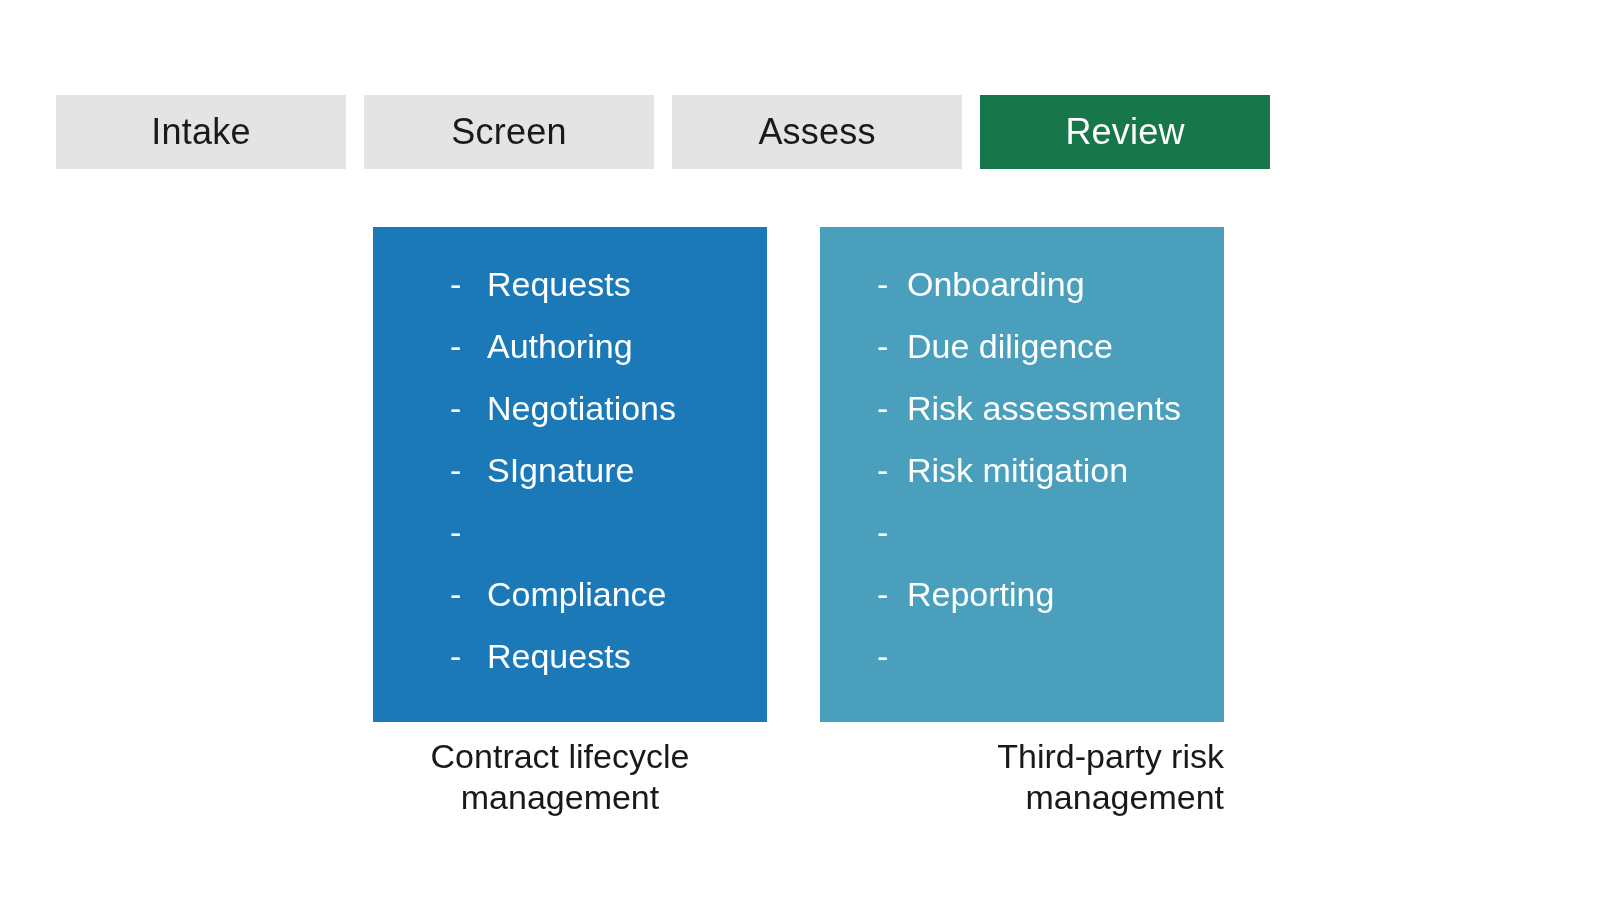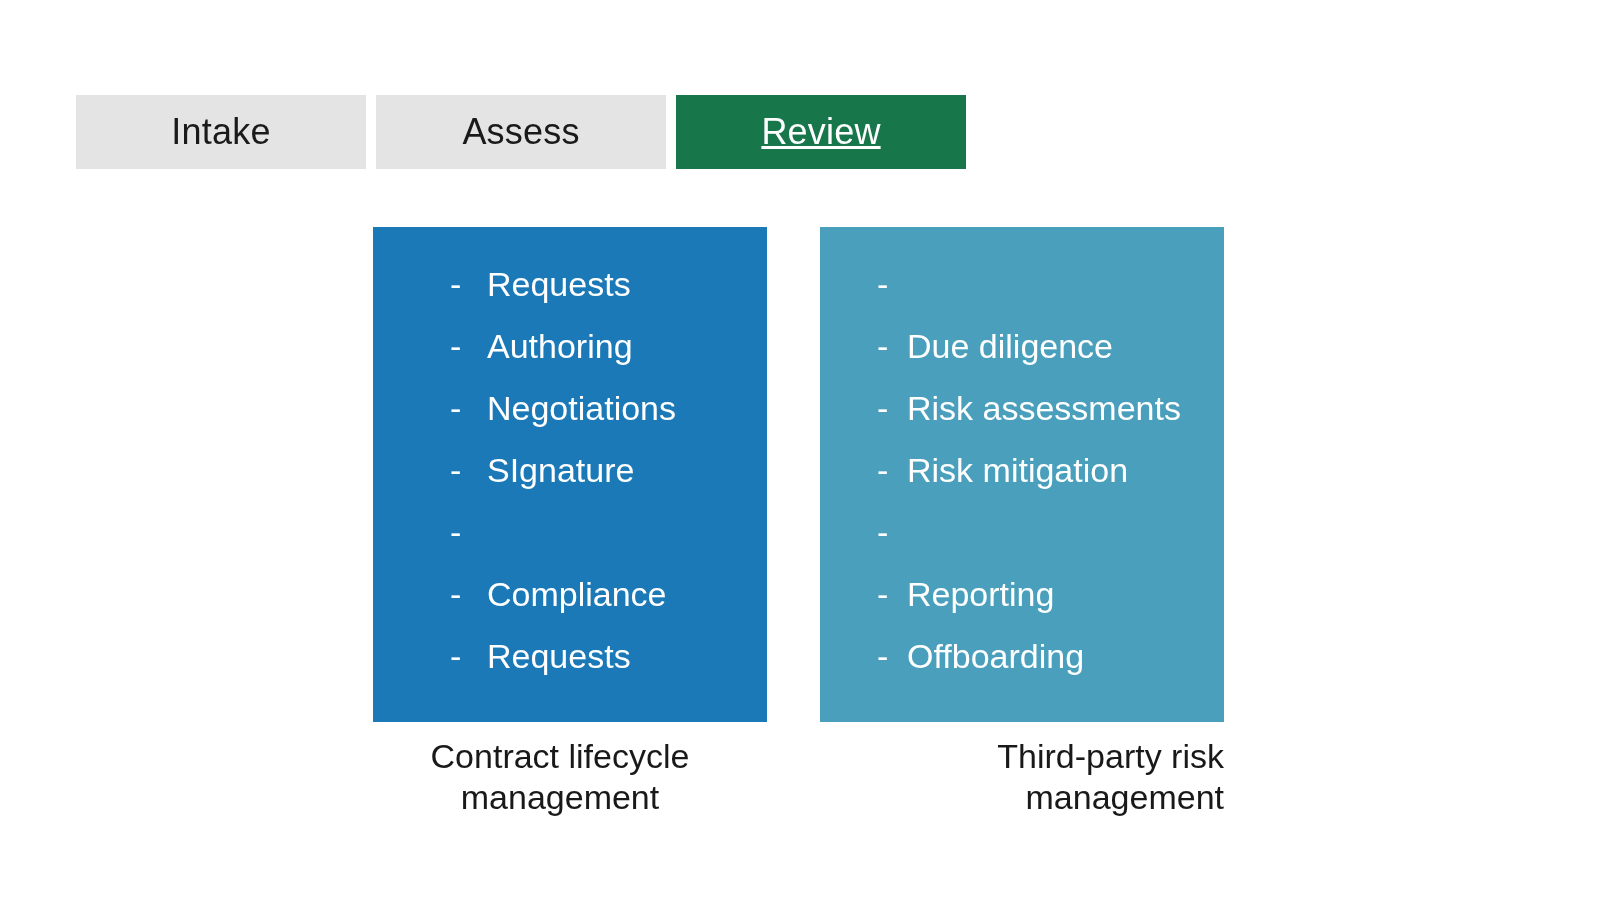--- a/index.html
+++ b/index.html
@@ -15,40 +15,38 @@
     background: var(--page-bg, #ffffff);
     overflow: hidden;
   }
 
   
   .stage-row {
     position: absolute;
     left: 56px;
     top: 95px;
     display: flex;
-    gap: 10px;
-    margin-left: 20px;
+    gap: 18px;
   }
   .stage {
     width: 290px;
     height: 74px;
     line-height: 74px;
     text-align: center;
     font-size: 36px;
     letter-spacing: 0.2px;
     user-select: none;
   }
   .stage.inactive {
     background: var(--stage-inactive-bg, #e4e4e4);
     color: var(--stage-inactive-text, #1a1a1a);
   }
   .stage.active {
     background: var(--stage-active-bg, #17774b);
     color: var(--stage-active-text, #ffffff);
-    text-decoration: underline;
   }
 
   
   .panel {
     position: absolute;
     top: 227px;
     height: 495px;
   }
   .panel-clm {
     left: 373px;
@@ -97,20 +95,21 @@
   .caption-clm { left: 363px; width: 394px; }
   .caption-tprm { left: 820px; width: 404px; text-align: right; }
 </style>
 </head>
 <body>
 
 <div class="canvas">
 
   <div class="stage-row">
     <div class="stage inactive">Intake</div>
+    <div class="stage inactive">Screen</div>
     <div class="stage inactive">Assess</div>
     <div class="stage active">Review</div>
   </div>
 
   <div class="panel panel-clm">
     <ul class="list">
       <li class="list-item">
         <span class="dash">-</span>
         <span>Requests</span>
       </li>
@@ -137,20 +136,21 @@
         <span class="dash">-</span>
         <span>Requests</span>
       </li>
     </ul>
   </div>
 
   <div class="panel panel-tprm">
     <ul class="list">
       <li class="list-item">
         <span class="dash">-</span>
+        <span>Onboarding</span>
       </li>
       <li class="list-item">
         <span class="dash">-</span>
         <span>Due diligence</span>
       </li>
       <li class="list-item">
         <span class="dash">-</span>
         <span>Risk assessments</span>
       </li>
       <li class="list-item">
@@ -159,21 +159,20 @@
       </li>
       <li class="list-item">
         <span class="dash">-</span>
       </li>
       <li class="list-item">
         <span class="dash">-</span>
         <span>Reporting</span>
       </li>
       <li class="list-item">
         <span class="dash">-</span>
-        <span>Offboarding</span>
       </li>
     </ul>
   </div>
 
   <div class="caption caption-clm">Contract lifecycle management</div>
   <div class="caption caption-tprm">Third-party risk management</div>
 
 </div>
 
 </body></html>

